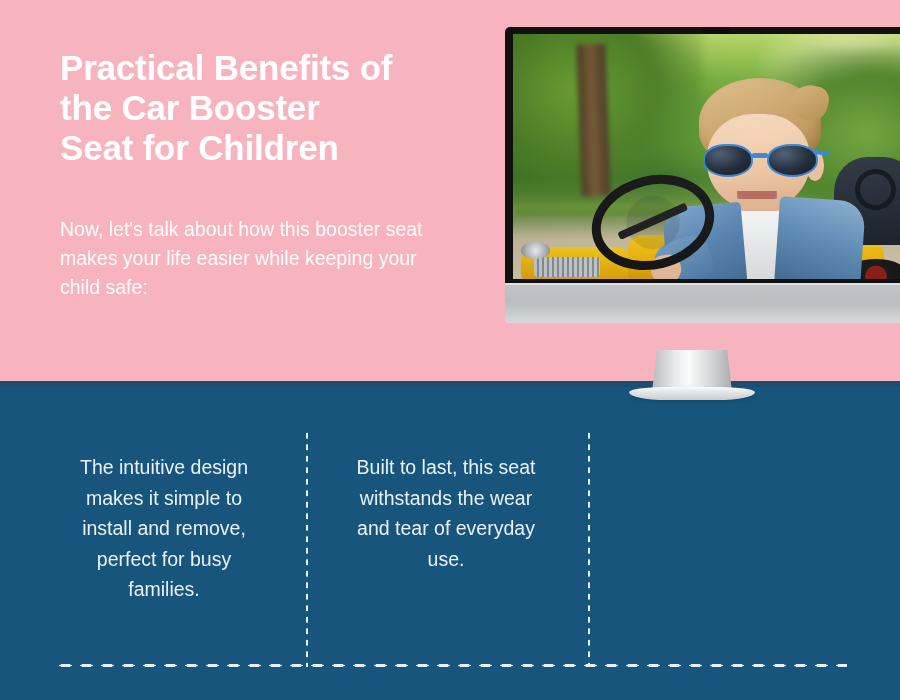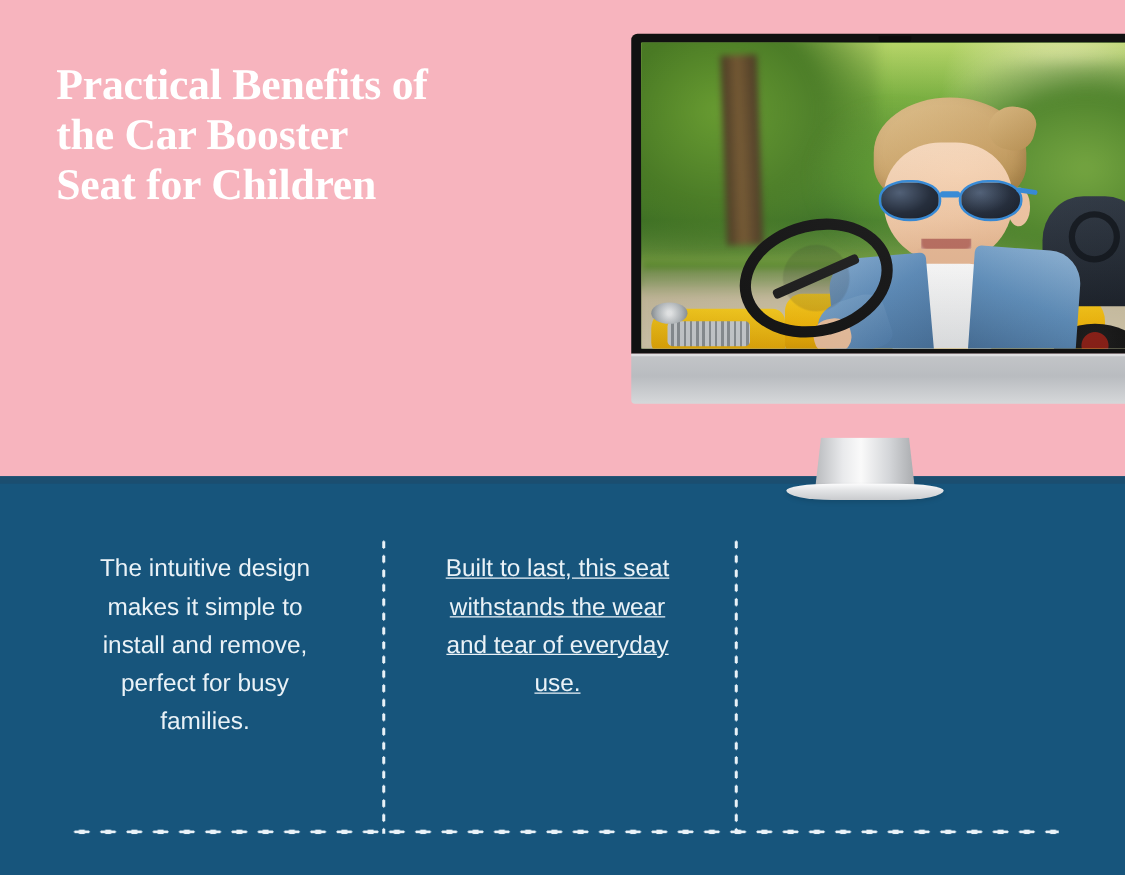--- a/index.html
+++ b/index.html
@@ -28,23 +28,22 @@
     background:#17557C;
   }
   .panel-blue-stripe {
     position:absolute; left:0; top:381px;
     width:900px; height:6px;
     background:#1B4E70;
   }
 
   
   .headline-block {
-    position:absolute; left:45px; top:48px;
+    position:absolute; left:60px; top:48px;
     width:420px;
-    font-family:Liberation Serif, serif;
   }
   .headline {
     font-size:35px;
     line-height:40px;
     font-weight:bold;
     color:#FFFFFF;
     letter-spacing:-0.2px;
     white-space:pre-line;
   }
   .subhead {
@@ -320,34 +319,34 @@
     border-radius:50%;
   }
   .photo-soft {
     position:absolute; inset:0;
     background:radial-gradient(ellipse at 62% 42%,rgba(255,255,255,0.06) 0%,rgba(0,0,0,0.10) 100%);
     pointer-events:none;
   }
 
   
   .columns {
-    position:absolute; left:0; top:418px;
+    position:absolute; left:0; top:430px;
     width:900px; height:240px;
   }
   .col {
     position:absolute; top:22px;
     font-size:19.5px;
     line-height:30.5px;
     color:#EAF2F7;
     text-align:center;
     white-space:pre-line;
     font-weight:400;
   }
   .col-1 { left:44px;  width:240px; }
-  .col-2 { left:326px; width:240px;text-decoration:underline; }
+  .col-2 { left:326px; width:240px; }
   .col-3 { left:608px; width:250px; }
 
   .divider {
     position:absolute;
     top:430px;
     width:4px; height:237px;
     background-image:radial-gradient(#E9F2F8 40%, rgba(233,242,248,0) 42%);
     background-size:4px 11.5px;
     background-repeat:repeat-y;
   }
@@ -370,20 +369,23 @@
 
   <div class="panel-pink"></div>
   <div class="panel-blue"></div>
   <div class="panel-blue-stripe"></div>
 
   <div class="headline-block">
     <div class="headline">Practical Benefits of
 the Car Booster
 Seat for Children</div>
   </div>
+  <div class="subhead">Now, let's talk about how this booster seat
+makes your life easier while keeping your
+child safe:</div>
 
   <div class="monitor">
     <div class="monitor-bezel">
       <div class="monitor-camera"></div>
       <div class="monitor-screen">
         <div class="photo">
           <div class="ph-sky-glow"></div>
           <div class="ph-tree-left"></div>
           <div class="ph-trunk"></div>
           <div class="ph-bush-right"></div>

